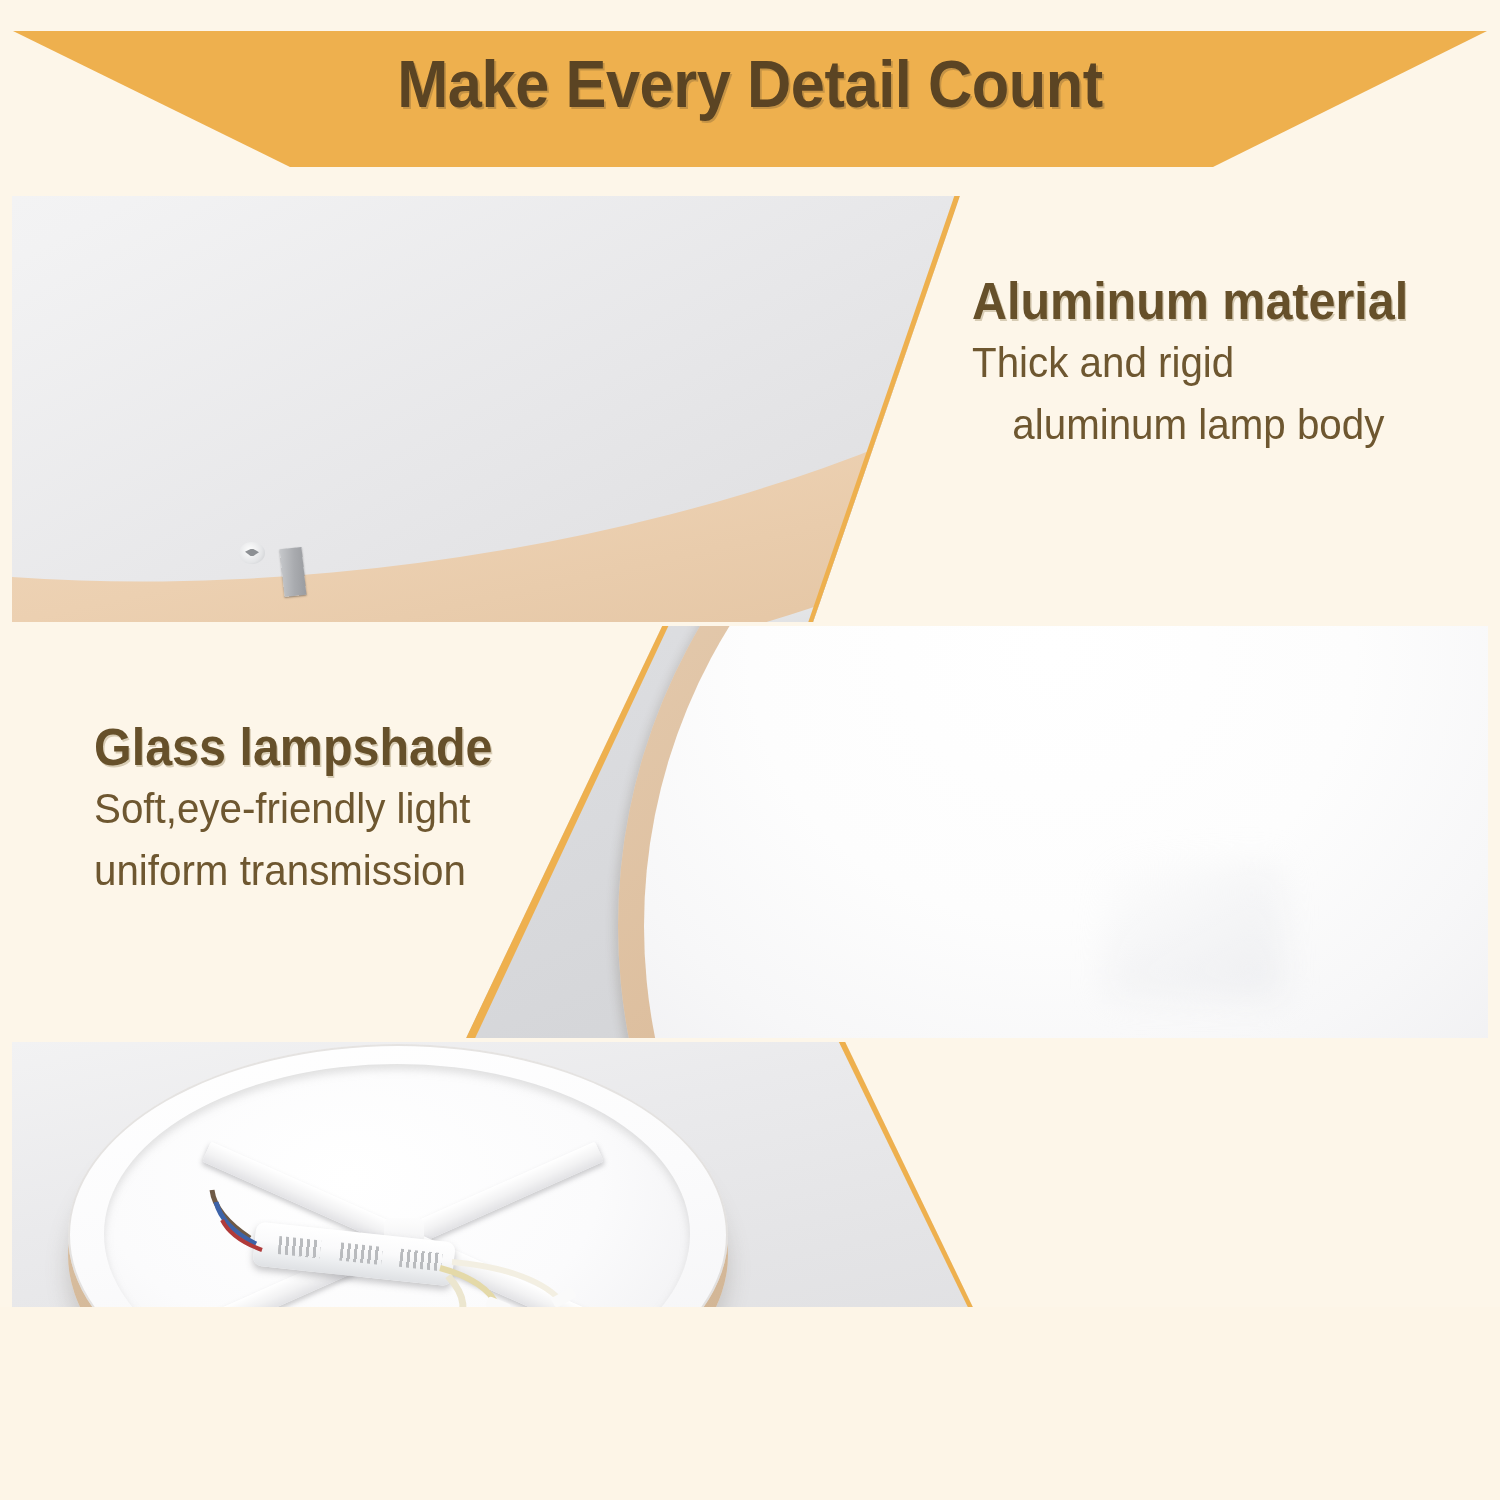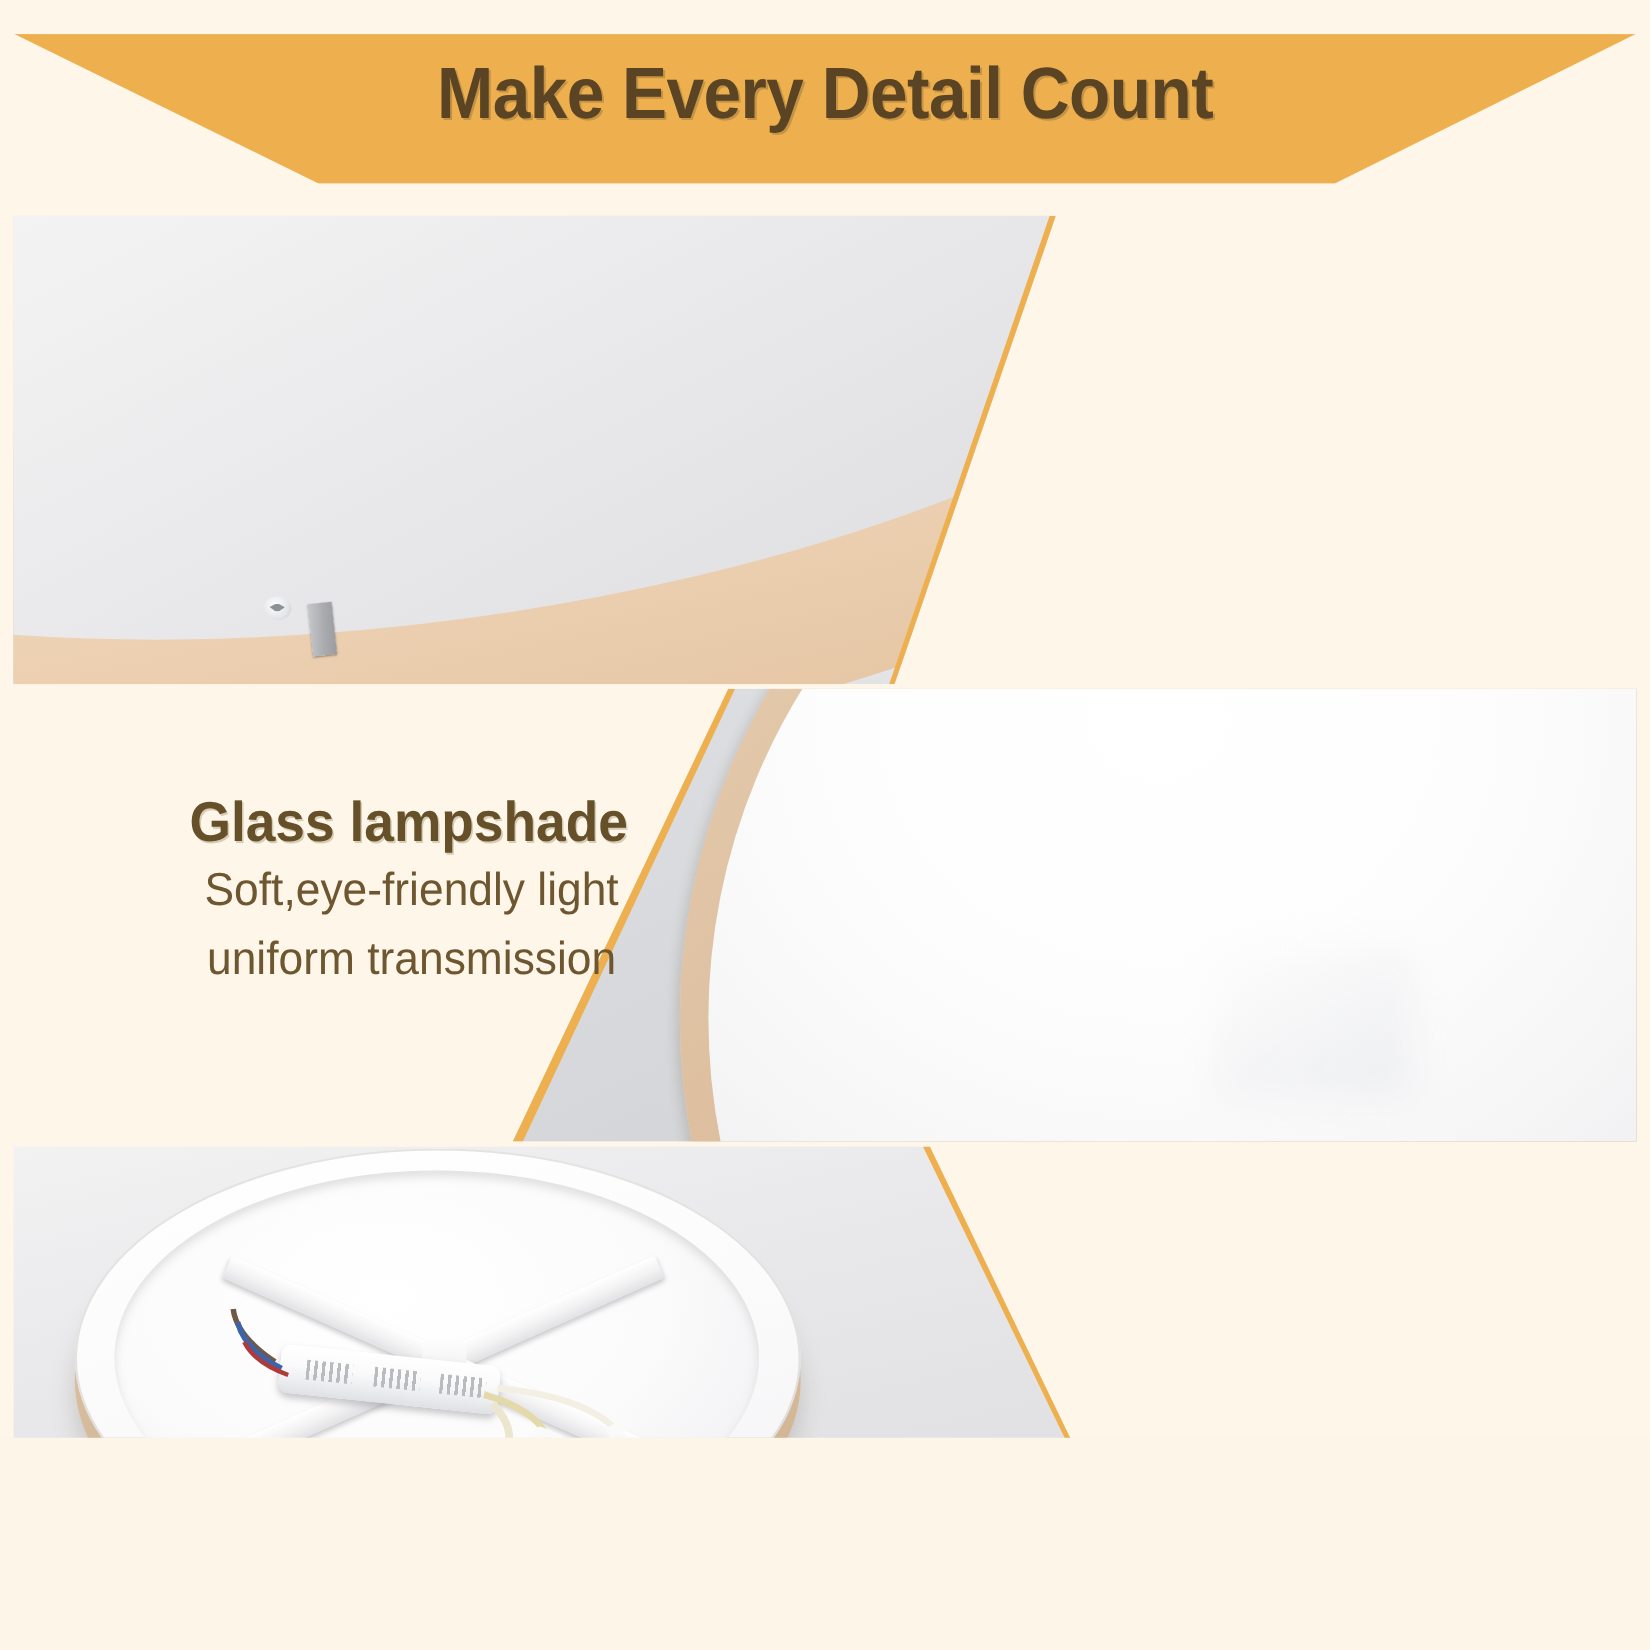--- a/index.html
+++ b/index.html
@@ -144,21 +144,21 @@
     background:linear-gradient(150deg,rgba(255,255,255,.0),rgba(234,235,238,.75));
     filter:blur(16px);border-radius:10px;
   }
   #p2-stripe{
     position:absolute;left:0;top:0;width:100%;height:100%;
     -webkit-clip-path:polygon(18.6% 0, 19.8% 0, 0.9% 100%, 0 100%);
     clip-path:polygon(18.6% 0, 19.8% 0, 0.9% 100%, 0 100%);
     background:#eeb04e;
   }
 
-  #text-2{left:115px;top:718px;width:540px;text-align:center;}
+  #text-2{left:94px;top:718px;width:540px;}
 
   
   #panel-3{
     left:12px;top:1042px;width:1052px;height:426px;
     -webkit-clip-path:polygon(0 0, 79.2% 0, 98.7% 100%, 0 100%);
     clip-path:polygon(0 0, 79.2% 0, 98.7% 100%, 0 100%);
   }
   #p3-bg{
     position:absolute;inset:0;
     background:linear-gradient(168deg,#f2f2f3 0%,#eaeaec 30%,#e4e4e6 58%,#dcdcdf 100%);
@@ -233,20 +233,25 @@
     <div id="p1-bg"></div>
     <div id="p1-floor"></div>
     <div id="p1-lip"></div>
     <div id="p1-band"></div>
     <div id="p1-topface"></div>
     <div id="p1-bracket"></div>
     <div id="p1-screw"></div>
     <div id="p1-stripe"></div>
   </div>
 
+  <div id="text-1" class="txtblock">
+    <div class="txt-title">Aluminum material</div>
+    <div class="txt-line">Thick and rigid</div>
+    <div class="txt-line indent">aluminum lamp body</div>
+  </div>
 
   <div id="panel-2" class="panel">
     <div id="p2-bg"></div>
     <div id="p2-rim"></div>
     <div id="p2-dome"></div>
     <div id="p2-reflect"></div>
 
     <div id="p2-stripe"></div>
   </div>
 

